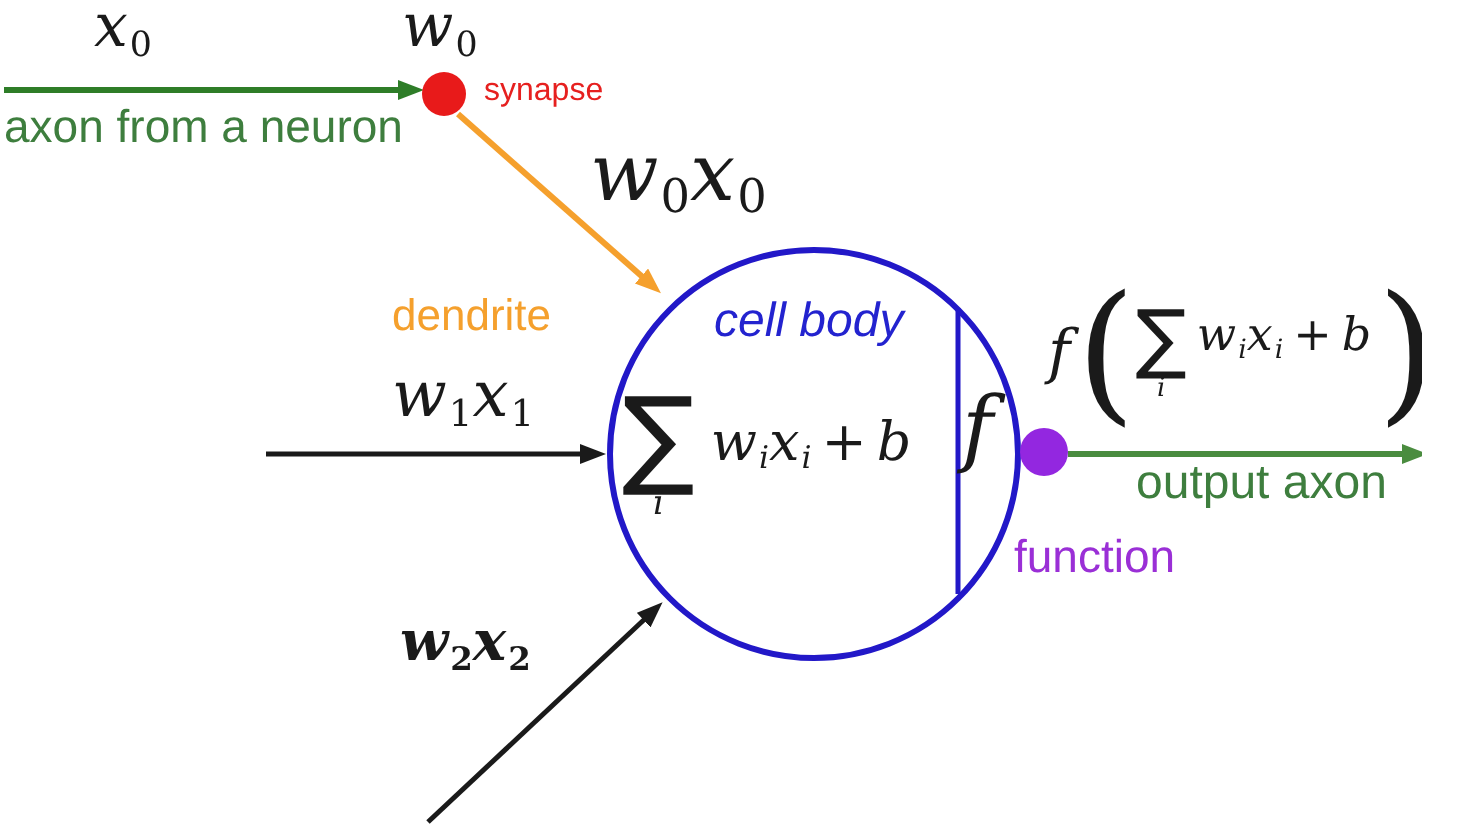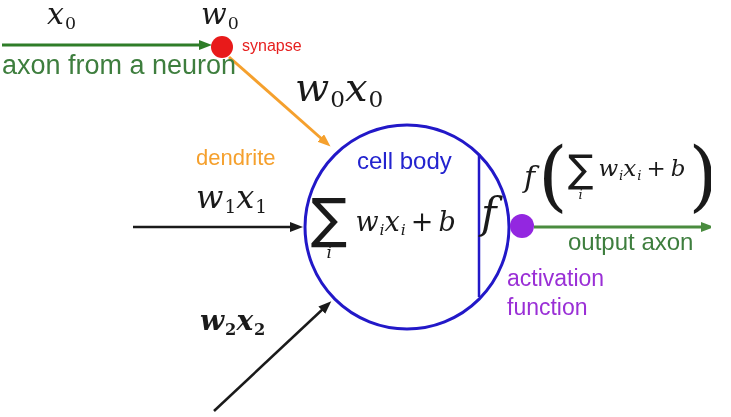--- a/index.html
+++ b/index.html
@@ -34,25 +34,25 @@
   .out-formula{left:524px;top:132px;height:88px;display:flex;align-items:center;}
   .out-f{font-size:30px;margin-right:3px;}
   .paren{font-family:"DejaVu Serif",serif;font-style:normal;font-size:76px;
          line-height:0.8;color:#1a1a1a;}
   .out-sigma .sigma{font-size:38px;line-height:0.95;}
   .out-sigma .sigma-sub{font-size:13px;line-height:1;}
   .out-body{font-size:23px;margin:0 3px 12px 5px;}
 
   .x0-label{left:47px;top:-3px;font-size:30px;}
   .w0-label{left:201px;top:-3px;font-size:30px;}
-  .axon-label{left:2px;top:51px;font-size:27px;}
+  .axon-label{left:2px;top:51px;font-size:23px;}
   .synapse-label{left:242px;top:37px;font-size:16px;}
   .w0x0-label{left:295px;top:65px;font-size:40px;}
   .dendrite-label{left:196px;top:110px;font-size:22px;margin-top:36px;}
-  .cellbody-label{left:357px;top:148px;font-size:24px;}
+  .cellbody-label{left:357px;top:148px;font-size:24px;font-style:italic;}
   .outputaxon-label{left:568px;top:229px;font-size:24px;}
   .activation-label{left:507px;top:264px;font-size:23px;line-height:29px;}
   .w1x1-label{left:181px;top:180px;font-size:32px;margin-left:15px;}
   .w2x2-label{left:200px;top:306px;font-size:28px;font-weight:bold;}
 </style>
 </head>
 <body>
 
 <div class="stage">
 
@@ -122,21 +122,20 @@
       <span class="sigma">∑</span>
       <span class="sigma-sub">i</span>
     </span>
     <span class="out-body"><span>w</span><span class="sub it">i</span><span>x</span><span class="sub it">i</span><span class="plus">+</span><span>b</span></span>
     <span class="paren">)</span>
   </div>
 
   <span class="lbl sans green-lbl outputaxon-label">output axon</span>
 
   <div class="lbl sans purple-lbl activation-label">
-    <div>activation</div>
     <div>function</div>
   </div>
 
   <span class="lbl math w1x1-label"><span>w</span><span class="sub">1</span><span>x</span><span class="sub">1</span></span>
 
   <span class="lbl math w2x2-label"><span>w</span><span class="sub">2</span><span>x</span><span class="sub">2</span></span>
 
 </div>
 
 </body></html>

